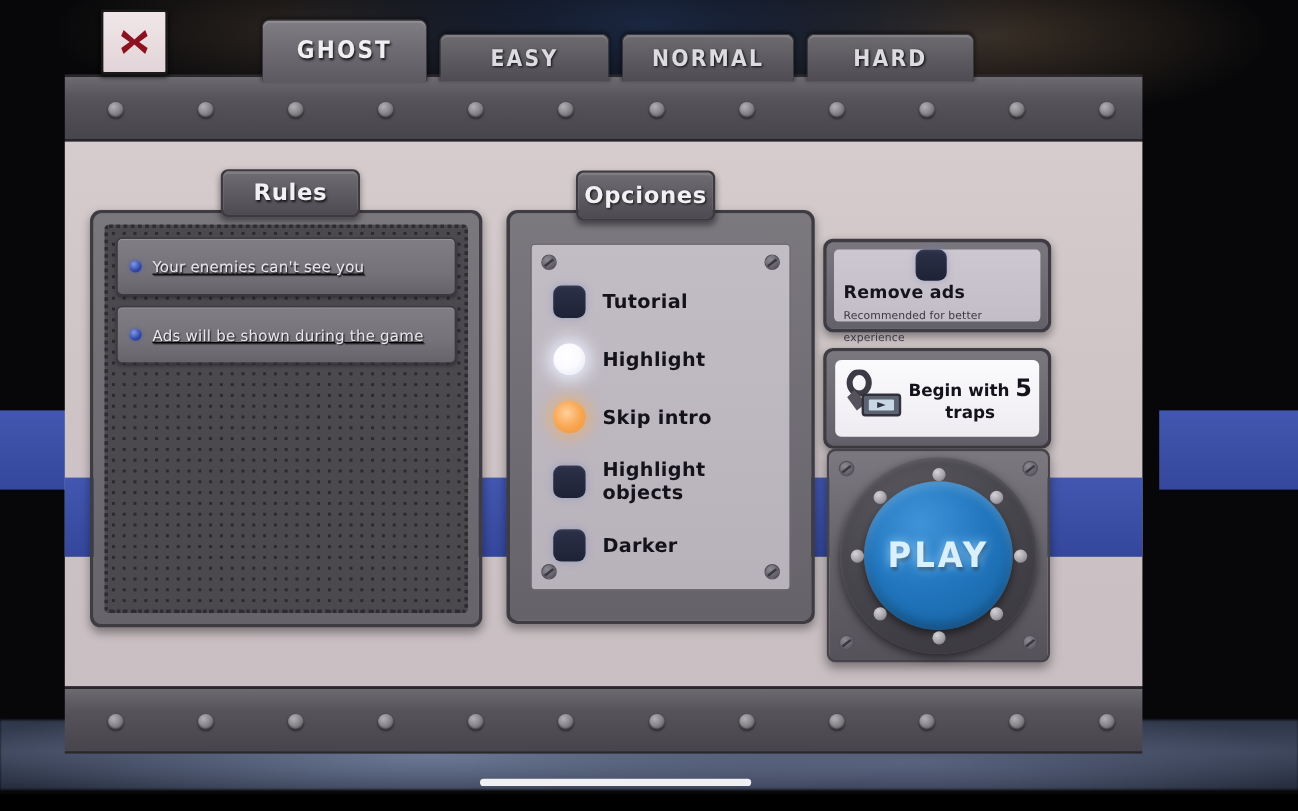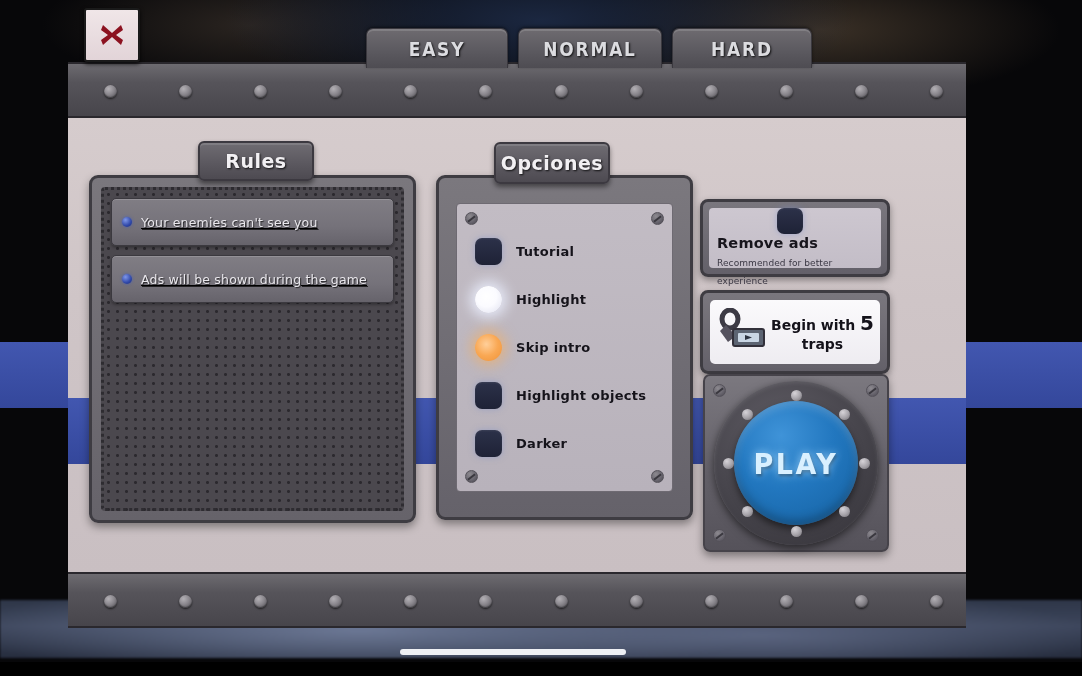--- a/index.html
+++ b/index.html
@@ -73,21 +73,21 @@
   }
   .tab.ghost  { left: 218px; width: 138px; height: 52px;
                 background: linear-gradient(180deg,#807d83 0%, #6d6a71 50%, #5d5a61 100%); }
   .tab.easy   { left: 366px; width: 142px; height: 40px; }
   .tab.normal { left: 518px; width: 144px; height: 40px; }
   .tab.hard   { left: 672px; width: 140px; height: 40px; }
   .tab.easy .tab-label, .tab.normal .tab-label, .tab.hard .tab-label { font-size: 17px; color:#dcdce0; }
 
   
   .machine {
-    position: absolute; left: 68px; top: 62px;
+    position: absolute; left: 54px; top: 62px;
     width: 898px; height: 566px;
     z-index: 4;
   }
   .rivet-bar {
     position: absolute; left: 0; width: 898px; height: 56px;
     background: linear-gradient(180deg, #6d6b70 0%, #56545a 35%, #47454b 100%);
     border-top: 2px solid #2a282d;
     border-bottom: 2px solid #2a282d;
     display: flex; align-items: center;
   }
@@ -226,21 +226,21 @@
     border-radius: 50%;
     background: radial-gradient(circle at 42% 38%, #ffffff 0%, #fbfbff 45%, #dfe0ef 100%);
     box-shadow: 0 0 13px 5px rgba(235,240,255,.85);
   }
   .toggle.on-orange {
     border-radius: 50%;
     background: radial-gradient(circle at 42% 38%, #ffcf9a 0%, #f9a854 50%, #ef9337 100%);
     box-shadow: 0 0 13px 4px rgba(250,175,90,.6);
   }
   .opt-label {
-    color: #15131a; font-size: 13px;
+    color: #15131a; font-size: 16px;
     font-weight: bold; letter-spacing: .3px;
   }
 
   
   .ads-box {
     position: absolute; left: 700px; top: 199px;
     width: 190px; height: 78px;
     background: linear-gradient(180deg,#7a777e 0%, #636069 100%);
     border: 3px solid #3e3c42;
     border-radius: 8px;
@@ -346,20 +346,23 @@
   <div class="tabbar">
 
     <div class="close-btn">
       <span>
         <svg width="30" height="30" viewBox="0 0 30 30">
           <path d="M6 5 L15 13 L24 5 L26 10 L19 15 L26 20 L24 25 L15 17 L6 25 L4 20 L11 15 L4 10 Z" fill="#8c1220"></path>
         </svg>
       </span>
     </div>
 
+    <div class="tab ghost">
+      <span class="tab-label">GHOST</span>
+    </div>
     <div class="tab easy">
       <span class="tab-label">EASY</span>
     </div>
     <div class="tab normal">
       <span class="tab-label">NORMAL</span>
     </div>
     <div class="tab hard">
       <span class="tab-label">HARD</span>
     </div>
   </div>

